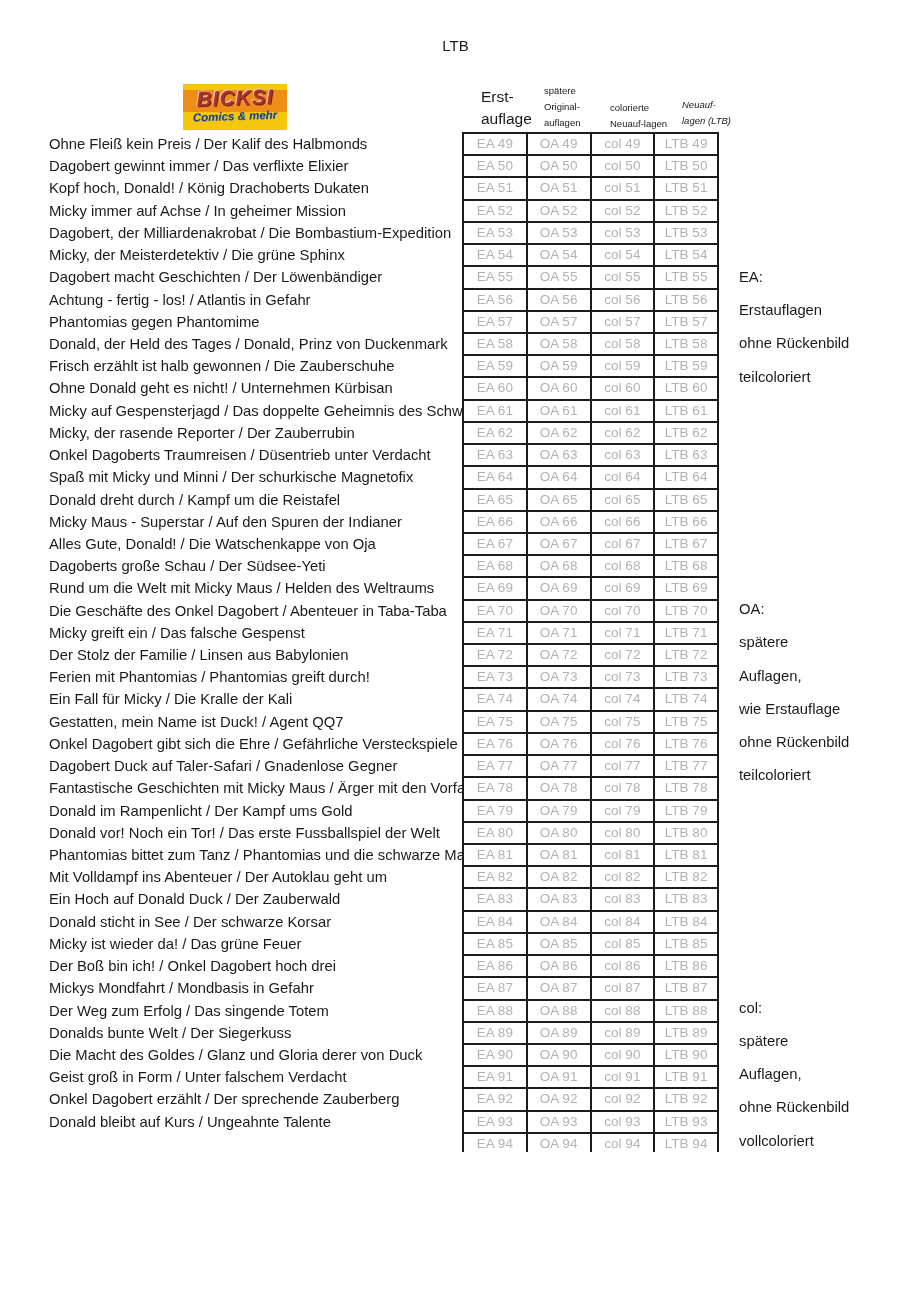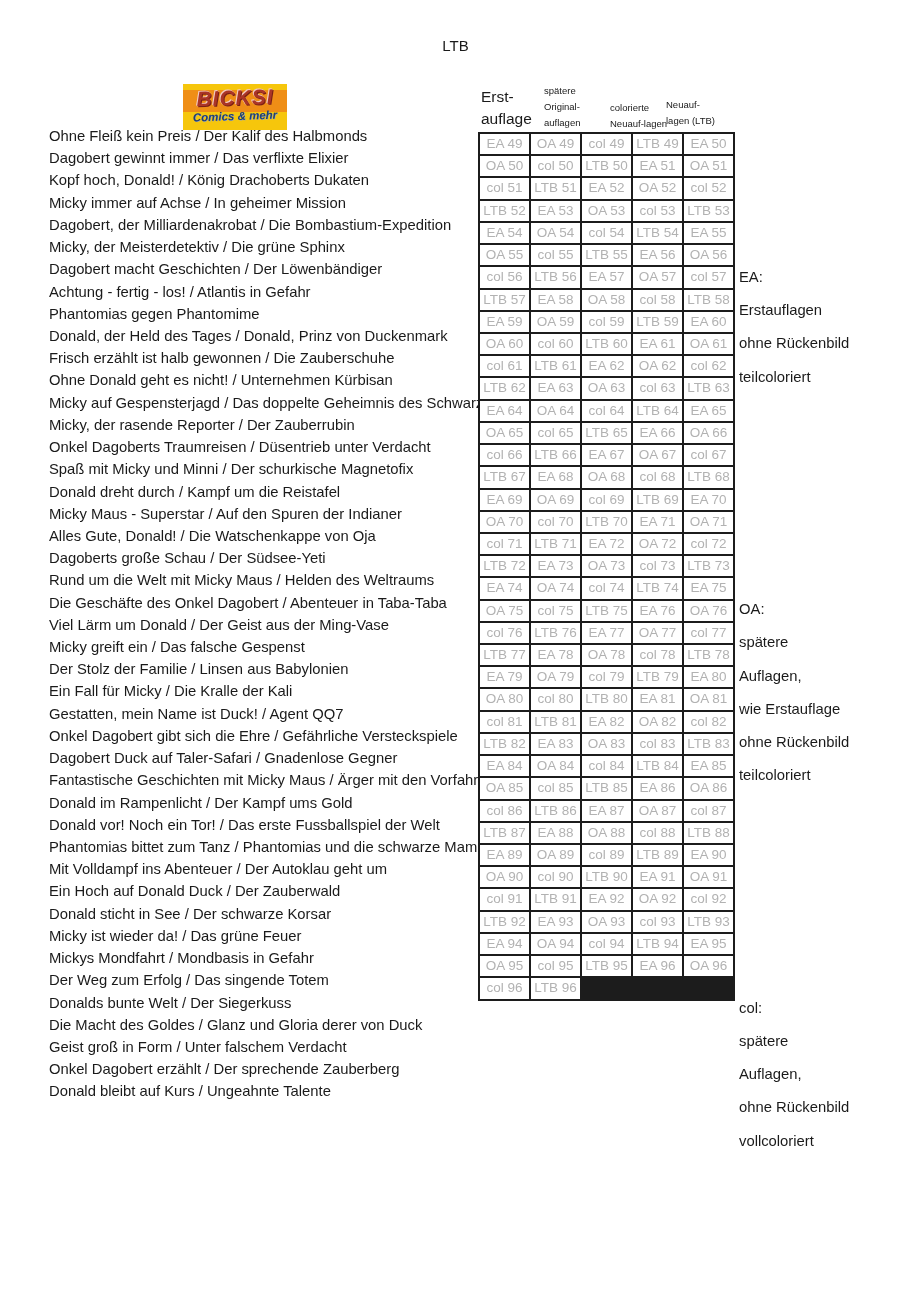--- a/index.html
+++ b/index.html
@@ -22,36 +22,36 @@
   .logo-sub{
     font-size:11.5px;font-weight:bold;font-style:italic;color:#23406e;text-align:center;
     line-height:13px;transform:rotate(-2deg);text-shadow:0.5px 0.5px 0 #93a6c6;
   }
 
   
   .hdr{position:absolute;font-size:9.5px;line-height:16px;white-space:nowrap;color:#1a1a1a;}
   .hdr1{left:481px;top:86px;font-size:15.5px;line-height:22px;}
   .hdr2{left:544px;top:83px;}
   .hdr3{left:610px;top:100px;}
-  .hdr4{left:666px;top:97px;}
+  .hdr4{left:682px;top:97px;font-style:italic;}
 
   
   .grid{
-    position:absolute;left:478px;top:132px;width:257px;box-sizing:border-box;
-    display:grid;grid-template-columns:repeat(5,1fr);grid-auto-rows:20.23px;
+    position:absolute;left:462px;top:132px;width:257px;box-sizing:border-box;
+    display:grid;grid-template-columns:repeat(4,1fr);grid-auto-rows:20.23px;
     gap:2px;background:#1c1c1c;padding:2px;
   }
   .cell{
     background:#ffffff;color:#b2b2b2;font-size:13.5px;line-height:20.23px;
     text-align:center;overflow:hidden;white-space:nowrap;
   }
 
   
   .titles{
-    position:absolute;left:49px;top:124px;width:429px;overflow:hidden;
+    position:absolute;left:49px;top:132px;width:429px;overflow:hidden;
     display:grid;grid-auto-rows:20.23px;row-gap:2px;padding:2px 0;
   }
   .title-line{font-size:14.8px;line-height:20.23px;white-space:nowrap;overflow:hidden;}
 
   
   .notes{
     position:absolute;left:739px;top:132px;width:170px;
     display:grid;grid-auto-rows:20.23px;row-gap:13px;padding:2px 0;
   }
   .note-line{font-size:14.8px;line-height:20.23px;white-space:nowrap;overflow:hidden;}
@@ -104,35 +104,36 @@
       <div class="title-line">Micky auf Gespensterjagd / Das doppelte Geheimnis des Schwarzen</div>
       <div class="title-line">Micky, der rasende Reporter / Der Zauberrubin</div>
       <div class="title-line">Onkel Dagoberts Traumreisen / Düsentrieb unter Verdacht</div>
       <div class="title-line">Spaß mit Micky und Minni / Der schurkische Magnetofix</div>
       <div class="title-line">Donald dreht durch / Kampf um die Reistafel</div>
       <div class="title-line">Micky Maus - Superstar / Auf den Spuren der Indianer</div>
       <div class="title-line">Alles Gute, Donald! / Die Watschenkappe von Oja</div>
       <div class="title-line">Dagoberts große Schau / Der Südsee-Yeti</div>
       <div class="title-line">Rund um die Welt mit Micky Maus / Helden des Weltraums</div>
       <div class="title-line">Die Geschäfte des Onkel Dagobert / Abenteuer in Taba-Taba</div>
-      <div class="title-line">Viel Lärm um Donald / Der Geist aus der Ming-Vase</div>
       <div class="title-line">Micky greift ein / Das falsche Gespenst</div>
       <div class="title-line">Der Stolz der Familie / Linsen aus Babylonien</div>
+      <div class="title-line">Ferien mit Phantomias / Phantomias greift durch!</div>
       <div class="title-line">Ein Fall für Micky / Die Kralle der Kali</div>
       <div class="title-line">Gestatten, mein Name ist Duck! / Agent QQ7</div>
       <div class="title-line">Onkel Dagobert gibt sich die Ehre / Gefährliche Versteckspiele</div>
       <div class="title-line">Dagobert Duck auf Taler-Safari / Gnadenlose Gegner</div>
       <div class="title-line">Fantastische Geschichten mit Micky Maus / Ärger mit den Vorfahren</div>
       <div class="title-line">Donald im Rampenlicht / Der Kampf ums Gold</div>
       <div class="title-line">Donald vor! Noch ein Tor! / Das erste Fussballspiel der Welt</div>
       <div class="title-line">Phantomias bittet zum Tanz / Phantomias und die schwarze Mamba</div>
       <div class="title-line">Mit Volldampf ins Abenteuer / Der Autoklau geht um</div>
       <div class="title-line">Ein Hoch auf Donald Duck / Der Zauberwald</div>
       <div class="title-line">Donald sticht in See / Der schwarze Korsar</div>
       <div class="title-line">Micky ist wieder da! / Das grüne Feuer</div>
+      <div class="title-line">Der Boß bin ich! / Onkel Dagobert hoch drei</div>
       <div class="title-line">Mickys Mondfahrt / Mondbasis in Gefahr</div>
       <div class="title-line">Der Weg zum Erfolg / Das singende Totem</div>
       <div class="title-line">Donalds bunte Welt / Der Siegerkuss</div>
       <div class="title-line">Die Macht des Goldes / Glanz und Gloria derer von Duck</div>
       <div class="title-line">Geist groß in Form / Unter falschem Verdacht</div>
       <div class="title-line">Onkel Dagobert erzählt / Der sprechende Zauberberg</div>
       <div class="title-line">Donald bleibt auf Kurs / Ungeahnte Talente</div>
     </div>
   <div class="grid" id="grid">
       <div class="cell">EA 49</div>

